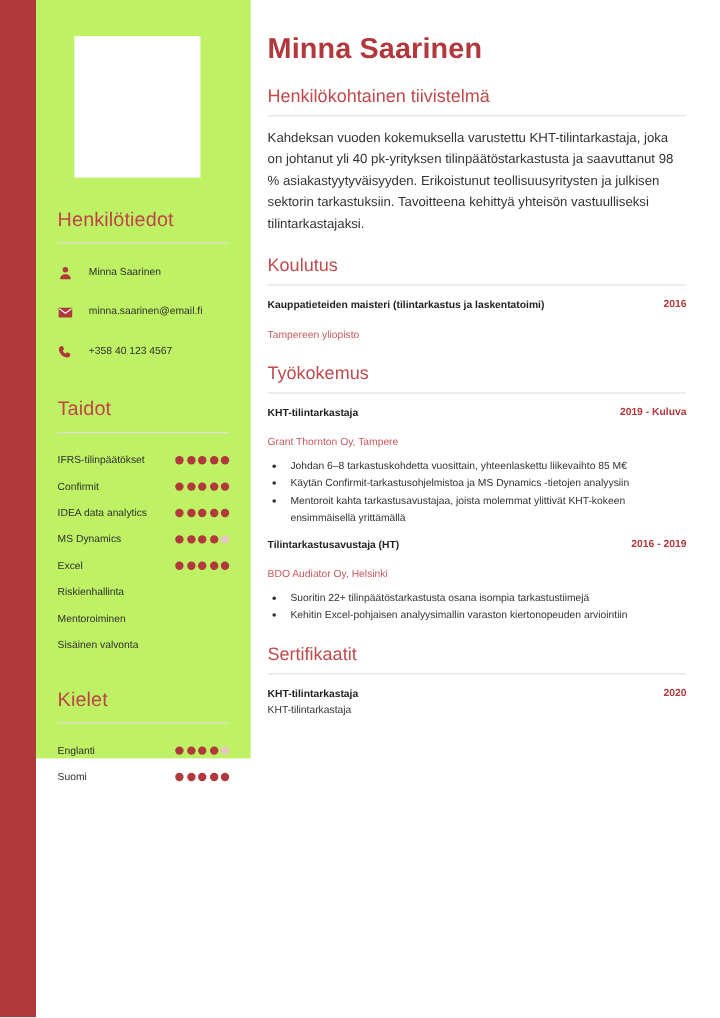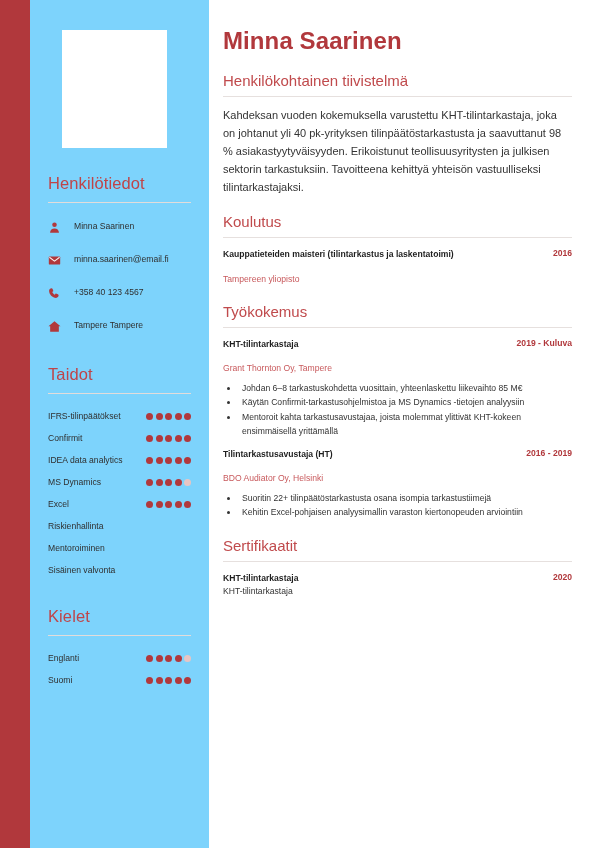--- a/index.html
+++ b/index.html
@@ -25,22 +25,22 @@
     width: 30px;
     height: 848px;
     background: #b1383c;
     flex: 0 0 30px;
   }
 
   
   .sidebar {
     width: 179px;
     flex: 0 0 179px;
-    height: 848px;
-    background: #7dd3fc;
+    height: 632px;
+    background: #bef264;
     padding: 0 18px;
   }
 
   .photo-slot {
     width: 105px;
     height: 118px;
     background: #ffffff;
     margin: 30px 0 0 14px;
   }
 
@@ -224,28 +224,20 @@
 
       <div class="contact-row">
         <span class="contact-icon">
           <svg width="13" height="13" viewBox="0 0 24 24" fill="#b1383c">
             <path d="M6.6 2.4c1 0 1.5.5 1.9 1.4l1.1 2.6c.4.9.1 1.6-.6 2.1l-1.2.9c.9 2.2 2.6 3.9 4.8 4.8l.9-1.2c.5-.7 1.2-1 2.1-.6l2.6 1.1c.9.4 1.4.9 1.4 1.9 0 2.6-2.1 4.7-4.7 4.7C8.2 20.1 2 13.9 2 7.1 2 4.5 4.1 2.4 6.6 2.4z"></path>
           </svg>
         </span>
         <span class="contact-text">+358 40 123 4567</span>
       </div>
 
-      <div class="contact-row">
-        <span class="contact-icon">
-          <svg width="13" height="13" viewBox="0 0 24 24" fill="#b1383c">
-            <path d="M12 2.3 0.9 11.4h3.1v10.3h16V11.4h3.1z"></path>
-          </svg>
-        </span>
-        <span class="contact-text">Tampere Tampere</span>
-      </div>
 
 
     </div>
 
     <div class="side-heading">Taidot</div>
     <div class="side-rule"></div>
     <div id="skills-list">
         <div class="rate-row">
           <span class="rate-label">IFRS-tilinpäätökset</span>
           <span class="dots">

